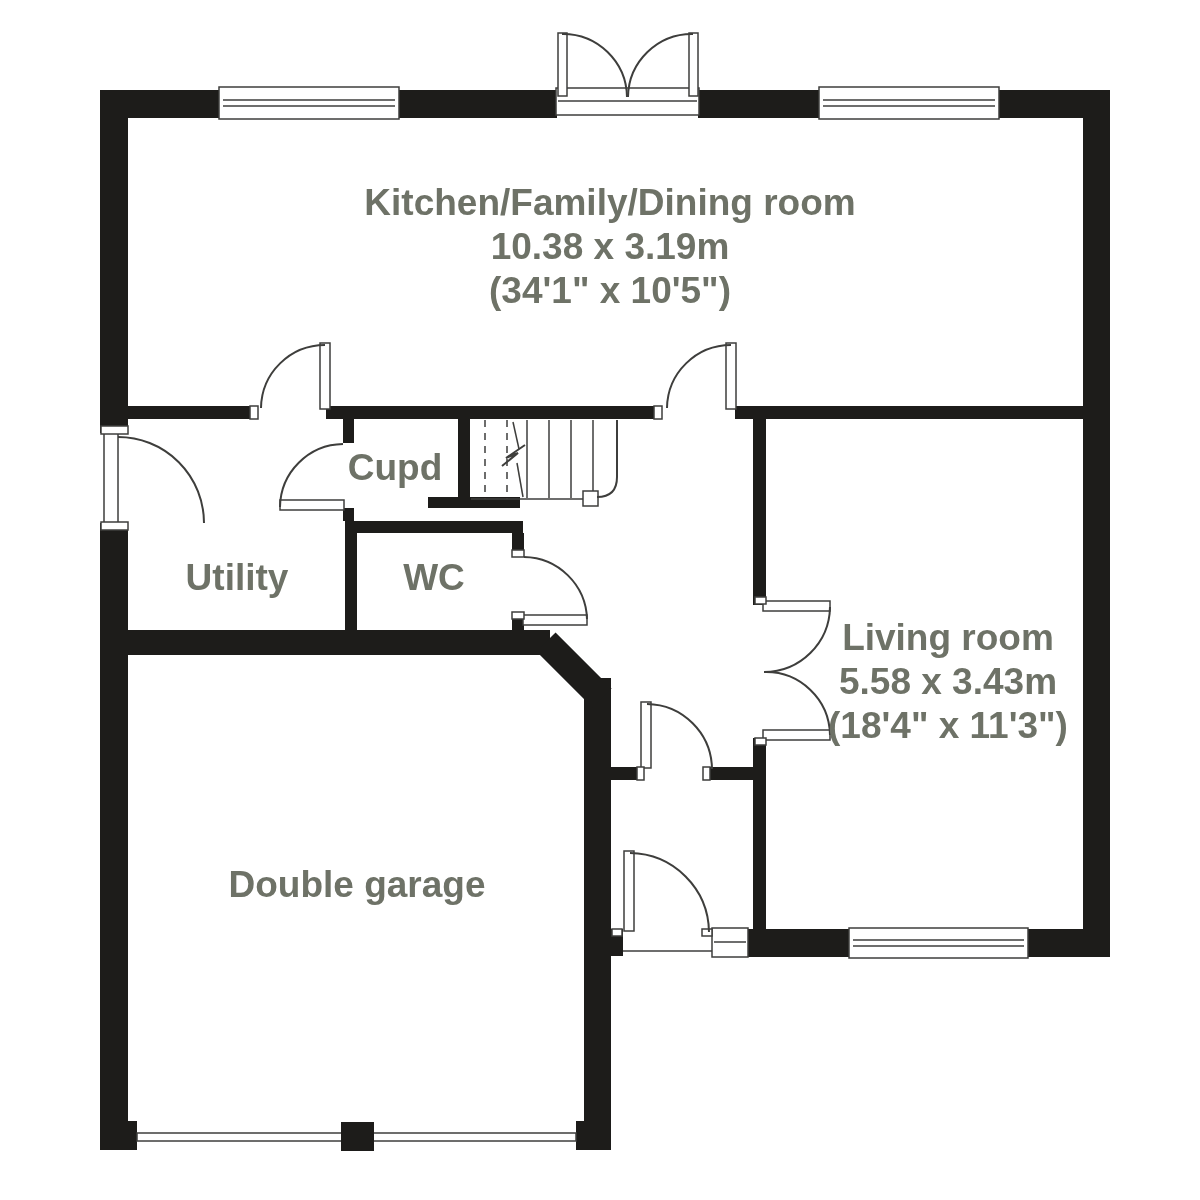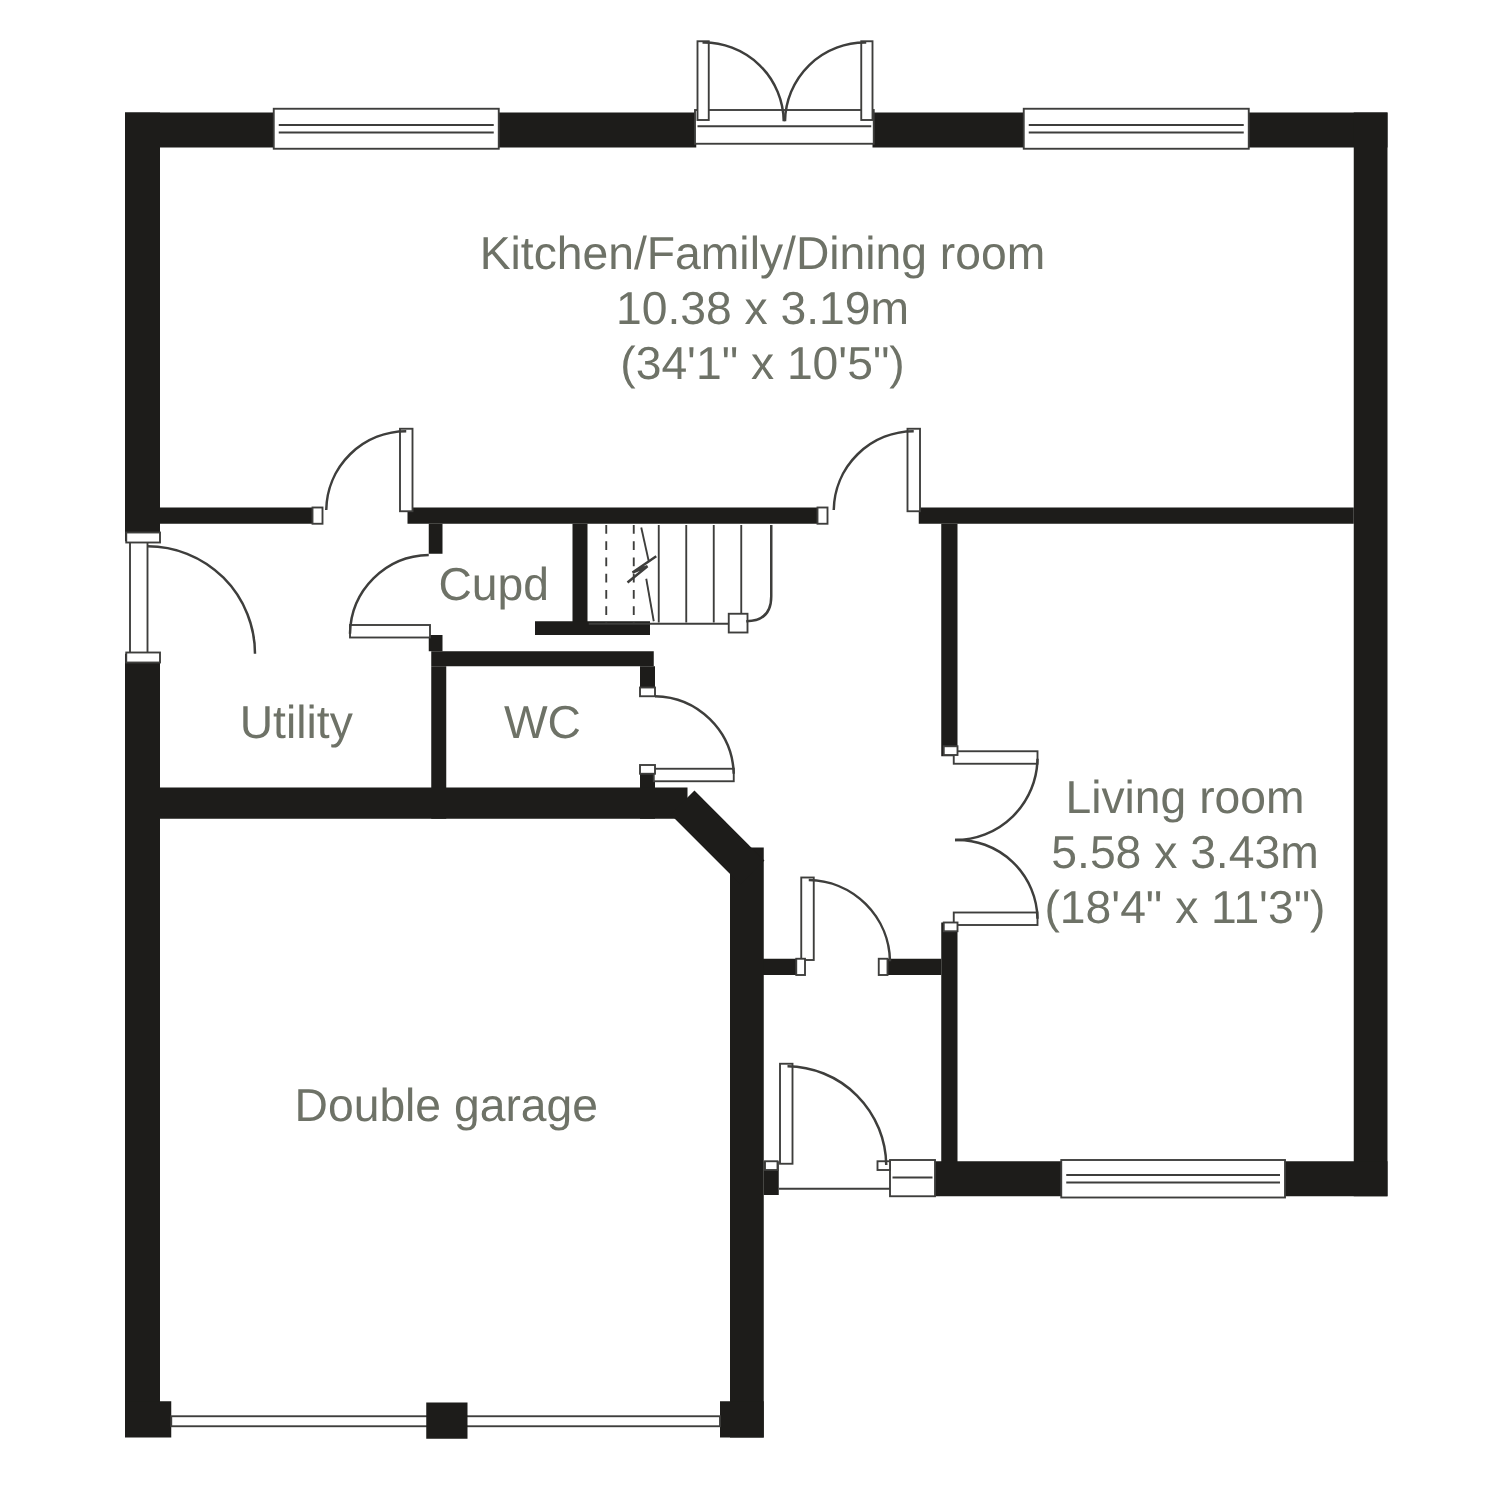--- a/index.html
+++ b/index.html
@@ -1,17 +1,17 @@
 <!DOCTYPE html>
 <html><head>
 <meta charset="utf-8">
 <style>
   html,body{margin:0;padding:0;background:#ffffff;}
   body{width:1200px;height:1200px;font-family:"Liberation Sans",sans-serif;}
-  #plan-wrap{position:relative;width:1200px;height:1200px;background:#ffffff;}
+  #plan-wrap{position:relative;width:1200px;height:1200px;background:#ffffff;font-weight:bold;}
   svg{display:block;}
   text{font-family:"Liberation Sans",sans-serif;}
 </style>
 </head>
 <body>
 
 <div id="plan-wrap">
   <svg id="plan-svg" width="1200" height="1200" viewBox="0 0 1200 1200" xmlns="http://www.w3.org/2000/svg">
       <rect x="0" y="0" width="1200" height="1200" fill="#ffffff"></rect>
       <rect x="100" y="90" width="120" height="28" fill="#1d1c1a"></rect>

